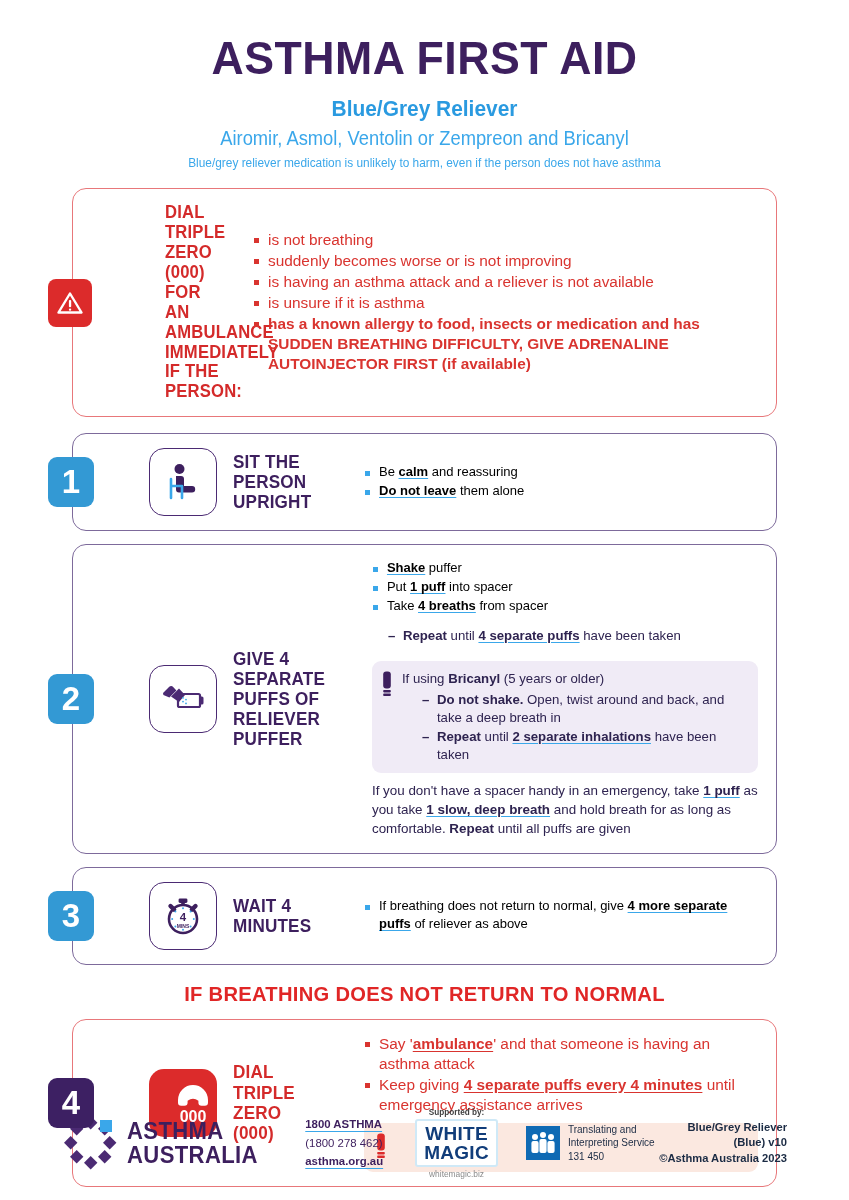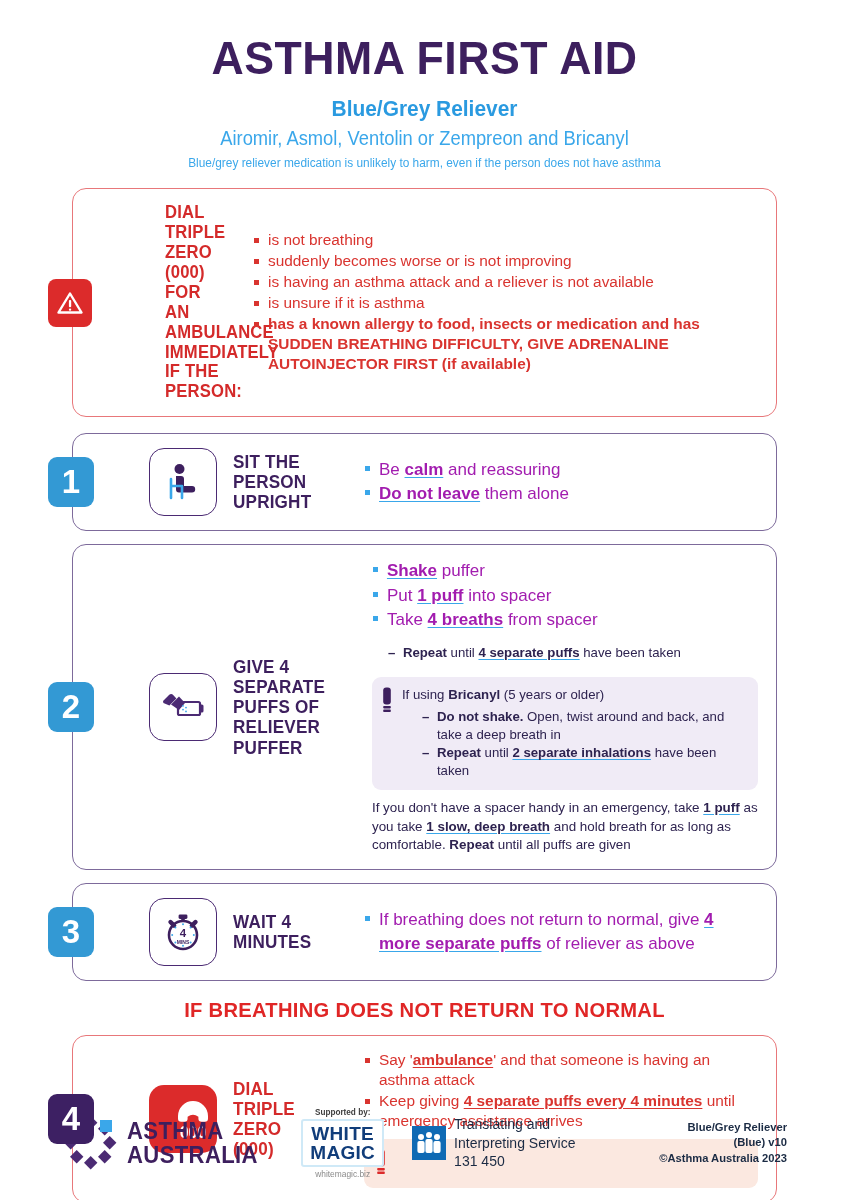--- a/index.html
+++ b/index.html
@@ -68,21 +68,21 @@
     font-family: "Liberation Sans Narrow","Liberation Sans", sans-serif;
     font-weight: 700; font-size: 18px; line-height: 1.12; color: #3d1f5e;
     letter-spacing: 0.2px; transform: scaleX(0.95); transform-origin: left center;
   }
   .step-title.red { color: #d42a2a; }
 
   
   ul.blist { list-style: none; }
   ul.blist > li {
     position: relative; padding-left: 15px; margin-bottom: 1px;
-    font-size: 17px; line-height: 1.38; color: #a21caf;
+    font-size: 13px; line-height: 1.38; color: #000000;
   }
   ul.blist > li::before {
     content: ""; position: absolute; left: 1px; top: 8px;
     width: 5px; height: 5px; background: #3aa7ea;
   }
   ul.blist.red > li { color: #d9342f; font-size: 15.4px;
     font-family: "Liberation Sans Narrow","Liberation Sans", sans-serif; line-height:1.3; }
   ul.blist.red > li::before { background: #d9342f; }
 
   ul.dashlist { list-style: none; margin-top: 12px; }
@@ -135,21 +135,21 @@
                   text-underline-offset: 3px; }
   .supported { text-align: center; }
   .sup-label { font-size: 8.2px; font-weight: 700; color: #3d3d3d; margin-bottom: 2px; }
   .wm-box {
     border: 2px solid #cfe9f7; border-radius: 3px; padding: 3px 7px;
     background: #fff; display: inline-block;
   }
   .wm-text { font-family: "Liberation Sans Narrow","Liberation Sans", sans-serif;
     font-weight: 700; font-size: 19px; color: #113d7a; line-height: 1.0; letter-spacing: .3px; }
   .wm-url { font-size: 8.4px; color: #8a8a8a; margin-top: 2px; }
-  .tis-text { font-size: 14px; color: #1b2b44; line-height: 1.35; }
+  .tis-text { font-size: 10px; color: #1b2b44; line-height: 1.35; }
   .copyright { font-size: 11.2px; color: #1b2b44; line-height: 1.38; text-align: right; font-weight:700;}
 </style>
 </head>
 <body>
 
 <div class="page">
 
   <div class="header">
     <div class="main-title">ASTHMA FIRST AID</div>
     <div class="sub-title">Blue/Grey Reliever</div>
@@ -335,20 +335,25 @@
             <rect x="10" y="9" width="9.5" height="9.5" transform="rotate(45 14.7 13.7)"></rect>
           </g>
           <rect x="38" y="5" width="12" height="12" fill="#3aa7ea"></rect>
         </svg>
         <div>
           <div class="aa-name">ASTHMA</div>
           <div class="aa-name">AUSTRALIA</div>
         </div>
       </div>
 
+      <div class="contact" style="margin-left:36px; flex:0 0 auto;">
+        <div class="ulb">1800 ASTHMA</div>
+        <div class="plain">(1800 278 462)</div>
+        <div class="ulb">asthma.org.au</div>
+      </div>
 
       <div class="supported" style="margin-left:32px; flex:0 0 auto;">
         <div class="sup-label">Supported by:</div>
         <div class="wm-box">
           <div class="wm-text">WHITE</div>
           <div class="wm-text">MAGIC</div>
         </div>
         <div class="wm-url">whitemagic.biz</div>
       </div>
 

